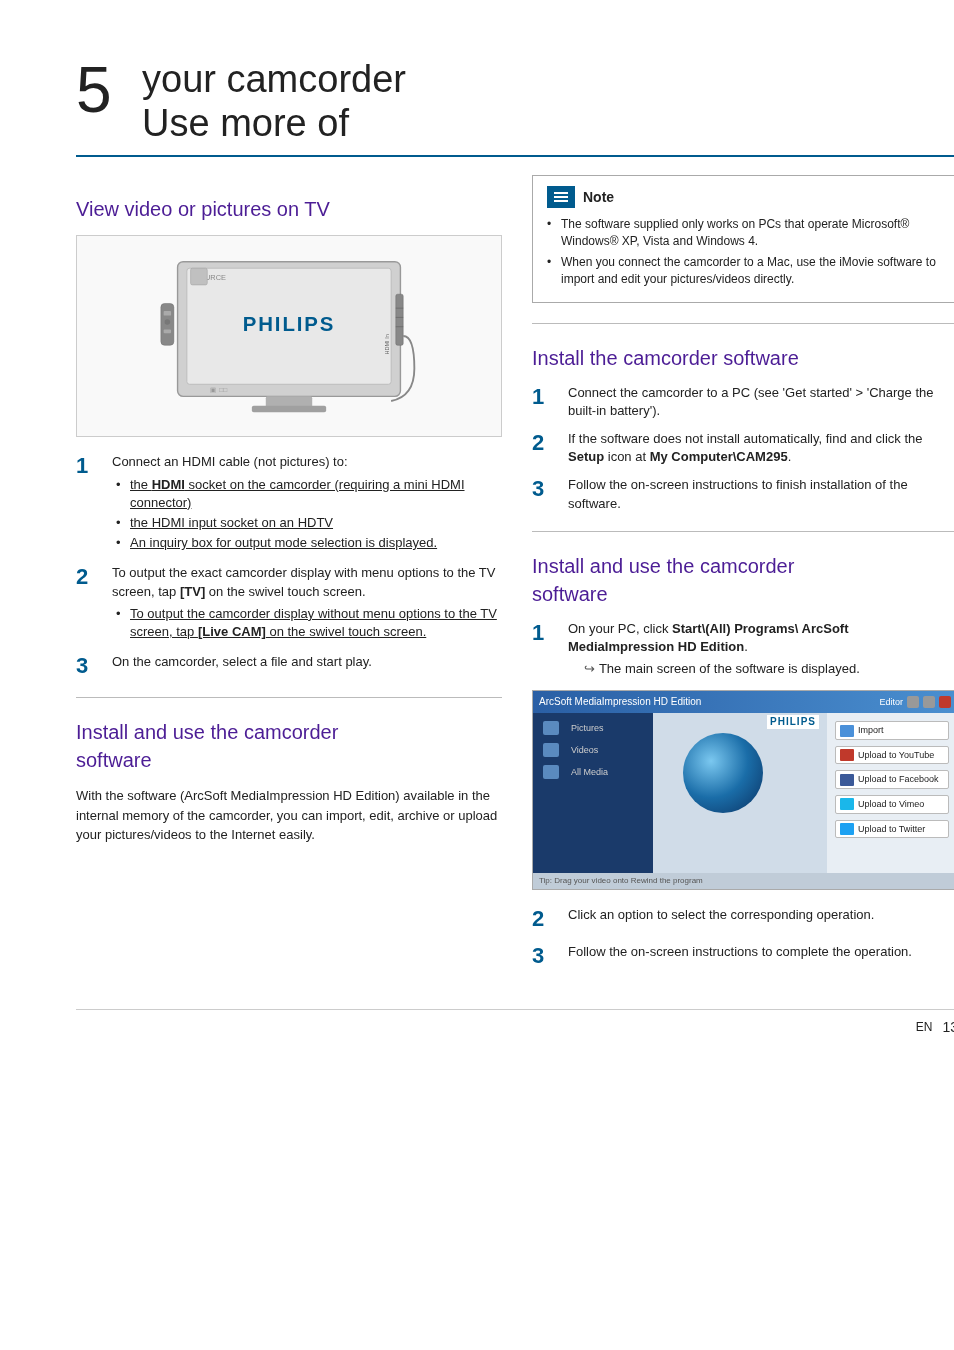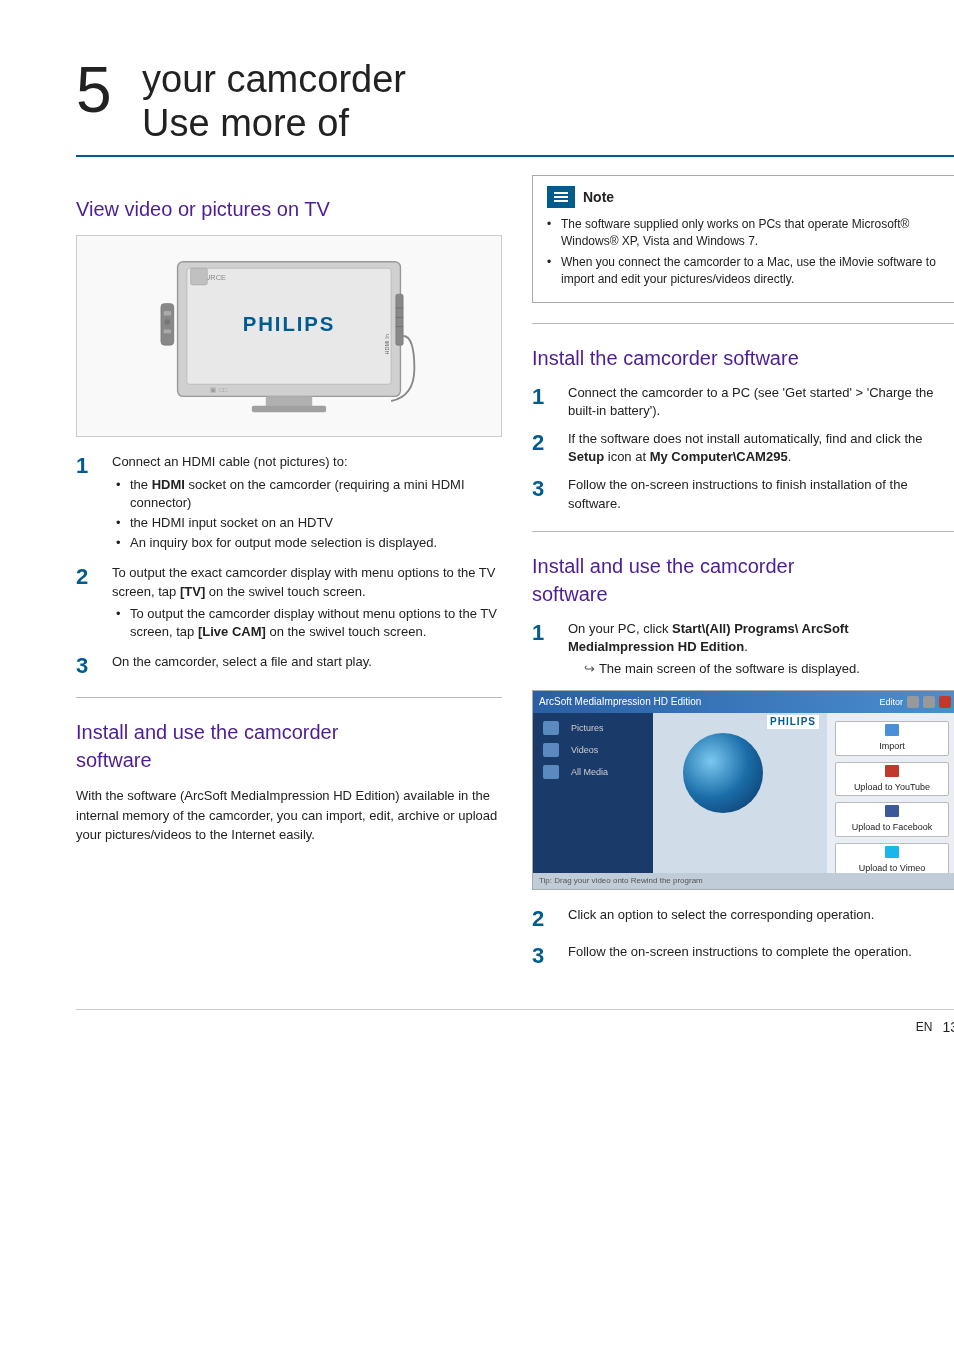--- a/index.html
+++ b/index.html
@@ -94,20 +94,21 @@
     }
     .step-content b, .step-content strong {
       font-weight: 700;
     }
 
     
     .step-bullets {
       list-style: none;
       margin-top: 4px;
       margin-left: 4px;
+      text-decoration: underline;
     }
     .step-bullets li {
       padding-left: 14px;
       position: relative;
       margin-bottom: 2px;
     }
     .step-bullets li::before {
       content: "•";
       position: absolute;
       left: 0;
@@ -277,21 +278,20 @@
     .sw-action-btn {
       display: flex;
       align-items: center;
       gap: 4px;
       font-size: 9px;
       color: #222;
       background: #fff;
       border: 1px solid #bbb;
       padding: 2px 4px;
       border-radius: 2px;
-      flex-direction: column;
     }
     .sw-action-icon {
       width: 14px;
       height: 12px;
       border-radius: 1px;
       flex-shrink: 0;
     }
     .sw-philips-logo {
       position: absolute;
       top: 2px;
@@ -430,21 +430,21 @@
           <div class="note-icon">
             <div class="note-icon-lines">
               <span></span>
               <span></span>
               <span></span>
             </div>
           </div>
           <span class="note-title">Note</span>
         </div>
         <ul class="note-bullets">
-          <li>The software supplied only works on PCs that operate Microsoft® Windows® XP, Vista and Windows 7.</li>
+          <li>The software supplied only works on PCs that operate Microsoft® Windows® XP, Vista and Windows 4.</li>
           <li>When you connect the camcorder to a Mac, use the iMovie software to import and edit your pictures/videos directly.</li>
         </ul>
       </div>
 
       <hr class="section-divider">
 
       <div class="section-heading">Install the camcorder software</div>
 
       <div class="step">
         <div class="step-number">1</div>

